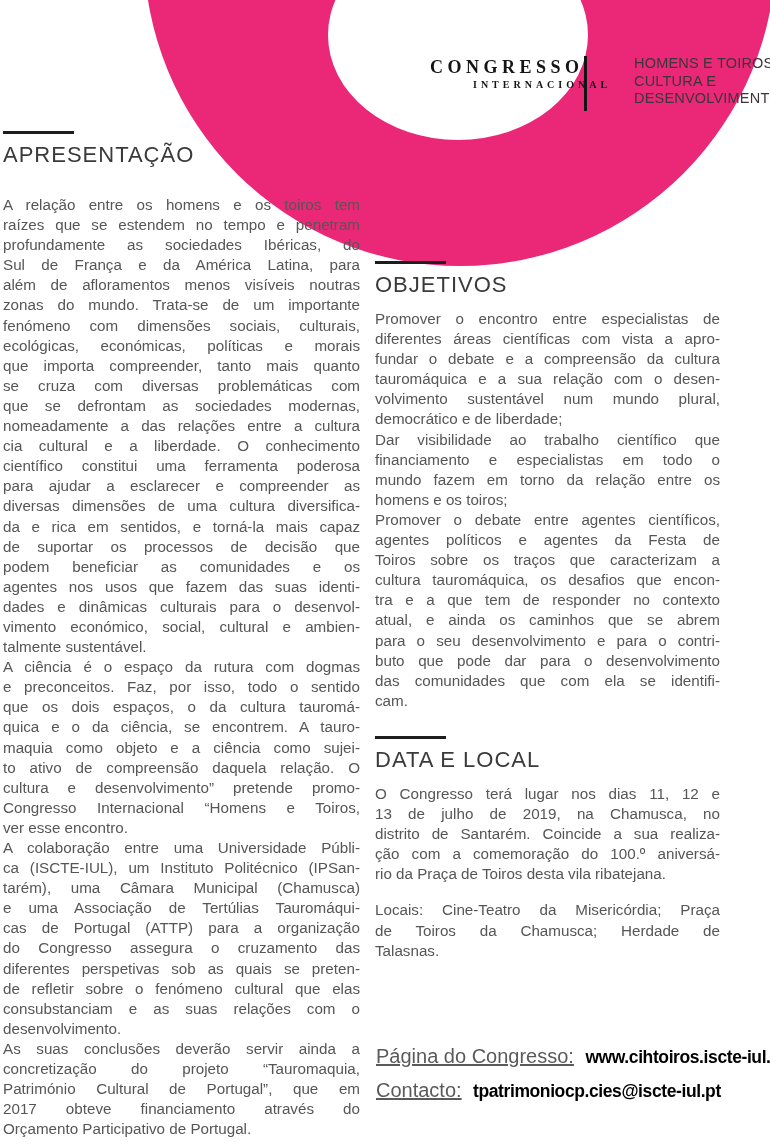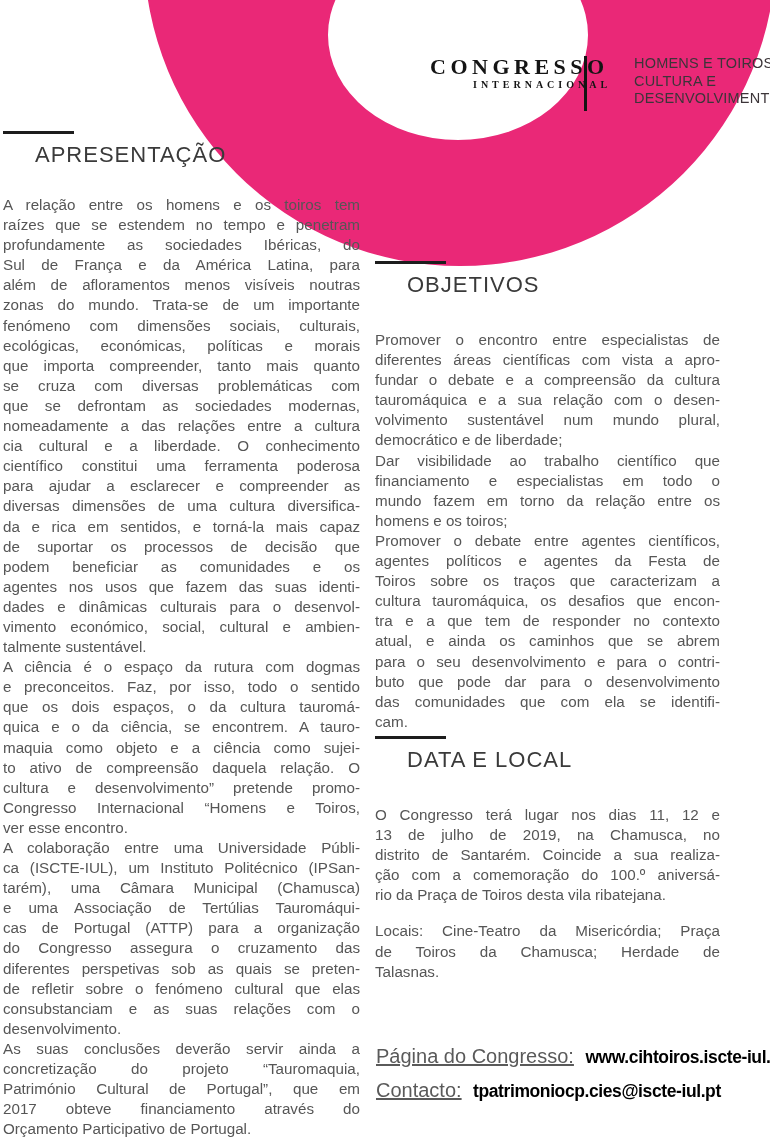--- a/index.html
+++ b/index.html
@@ -8,35 +8,35 @@
     background:#ffffff;
     font-family:"Liberation Sans",sans-serif;
   }
   #ring{position:absolute;left:0;top:0;z-index:0;}
   .col{position:absolute;z-index:2;}
 
   
   .hbar{height:3px;background:#1d1d1d;}
   .sec-heading{
     margin-top:8px;font-size:22px;line-height:26px;color:#3a3a3a;
-    letter-spacing:1px;font-weight:400;margin-left:32px;
+    letter-spacing:1px;font-weight:400;
   }
 
   
   .body-copy{margin-top:27px;font-size:15.2px;line-height:20.1px;color:#565656;}
-  .body-copy.tight{margin-top:32px;}
+  .body-copy.tight{margin-top:11px;}
   .justified .line{text-align:justify;text-align-last:justify;}
   .justified .line.pblast{text-align-last:left;}
   .gap-paras .para + .para{margin-top:16px;}
 
   
   .congress{position:absolute;left:430px;top:57px;width:136px;text-align:center;z-index:2;}
   .congress .t1{
     font-family:"Liberation Serif",serif;font-weight:700;color:#141414;
-    font-size:22px;letter-spacing:4.5px;line-height:20px;white-space:nowrap;
+    font-size:18px;letter-spacing:4.5px;line-height:20px;white-space:nowrap;
   }
   .congress .t2{
     font-family:"Liberation Serif",serif;font-weight:700;color:#141414;
     font-size:10px;letter-spacing:4px;line-height:13px;margin-top:1px;white-space:nowrap;margin-left:43px;
   }
   .vdiv{position:absolute;left:584px;top:56px;width:3px;height:55px;background:#141414;z-index:2;}
   .subtitle{
     position:absolute;left:634px;top:55px;z-index:2;
     font-size:14.5px;line-height:17.6px;letter-spacing:0.2px;color:#3c3539;font-weight:400;
   }

